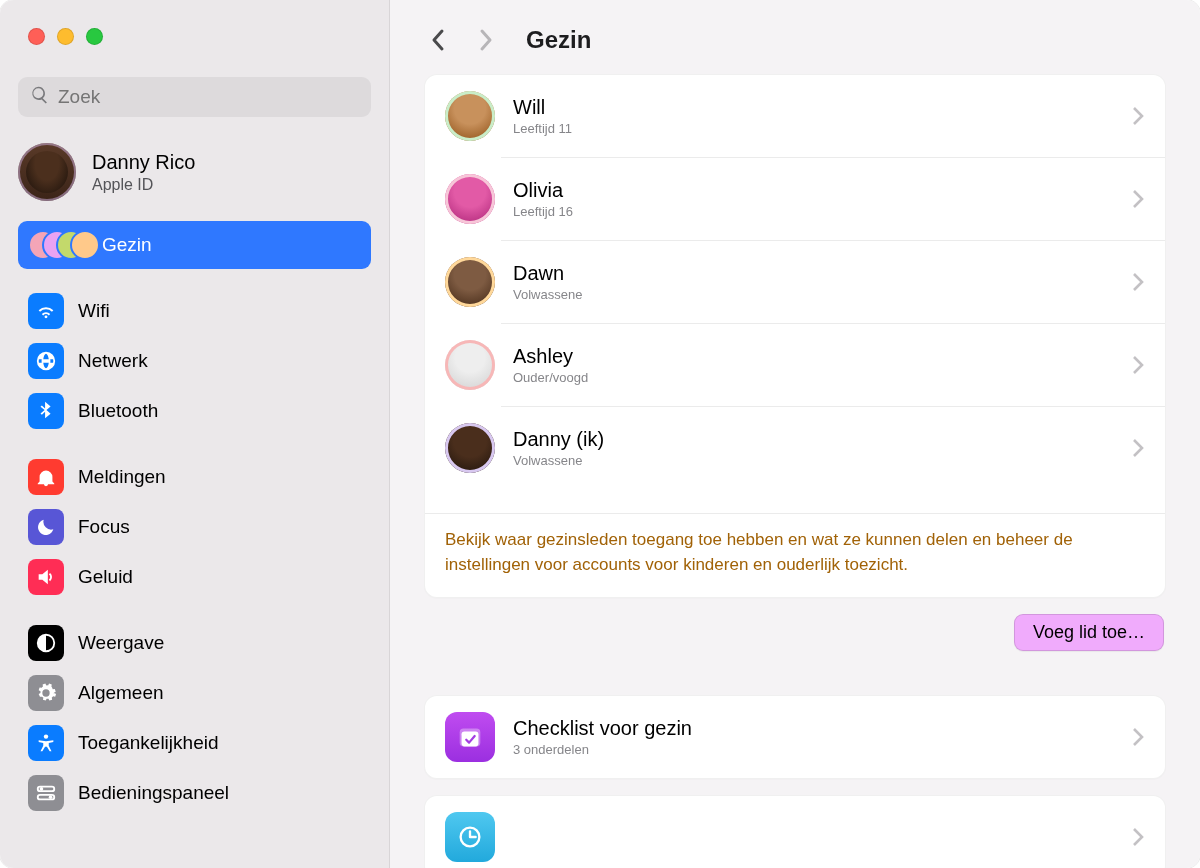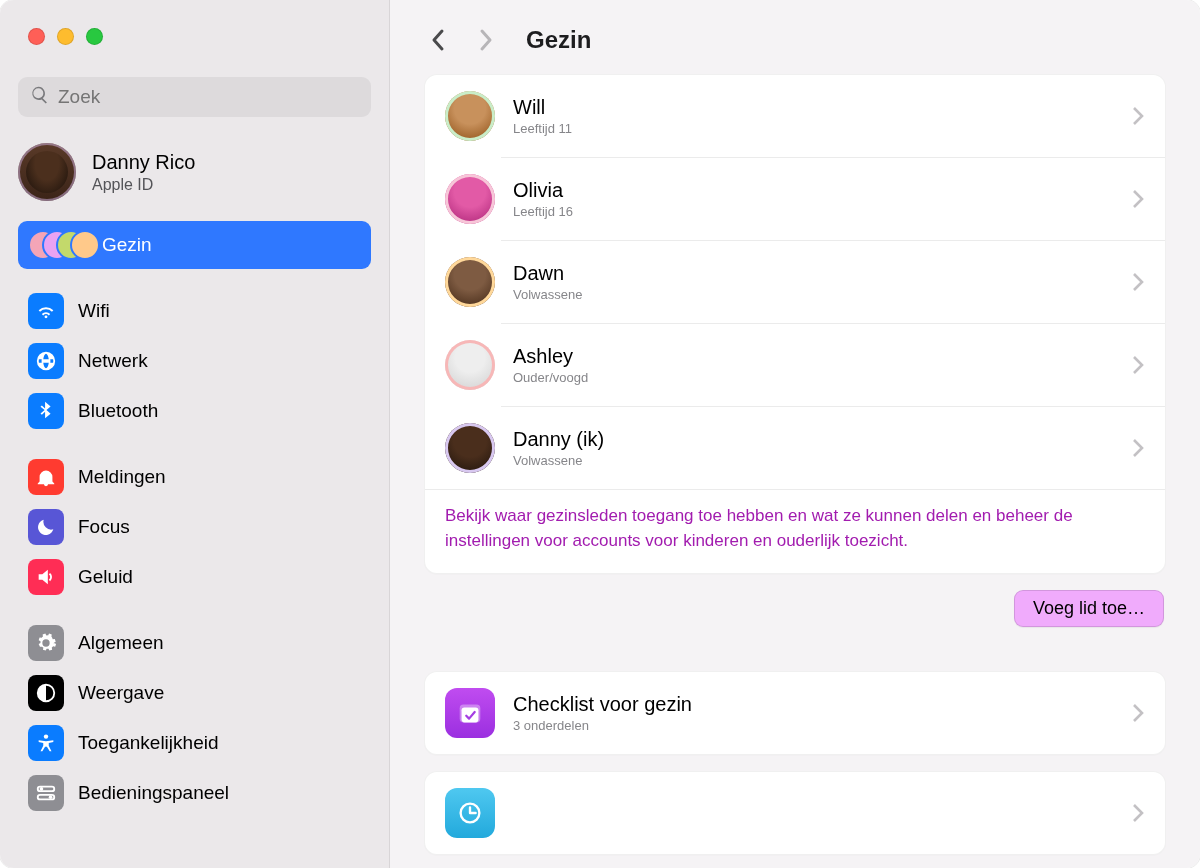--- a/index.html
+++ b/index.html
@@ -125,23 +125,24 @@
 }
 .member-info .m-name { font-size: 20px; color:#000; font-weight:400;}
 .member-info .m-sub { font-size: 13px; color:#86868a; margin-top:2px;}
 .chev {
   margin-left:auto; width: 14px; height: 22px;
 }
 .chev svg path { stroke:#c3c1c4; stroke-width:2.6; fill:none; }
 
 .panel-footer {
   padding: 14px 20px 20px;
-  font-size: 17px; color:#a21caf; line-height:1.45;
+  font-size: 17px; color:#a16207; line-height:1.45;
   border-top:1px solid rgba(0,0,0,.08);
   margin-left:0;
+  margin-top:24px;
 }
 
 .actions { display:flex; justify-content:flex-end; margin: 10px 2px 44px; }
 .btn {
   background:#f0abfc; border:1px solid rgba(0,0,0,.12); border-radius:9px;
   padding: 7px 18px; font-size:18px; cursor:pointer;
   box-shadow: 0 1px 1px rgba(0,0,0,.05);
 }
 
 .card-row {
@@ -257,35 +258,35 @@
           <div class="nav-icon bg-pink">
             <svg viewBox="0 0 24 24">
               <path d="M4 9v6h4l6 5V4L8 9zm12.5-1.5a6 6 0 010 9l-1.4-1.4a4 4 0 000-6.2z"></path>
             </svg>
           </div>
           <span>Geluid</span>
         </div>
       </div>
     <div class="nav-group" id="group3">
         <div class="nav-item">
-          <div class="nav-icon bg-gray">
-            <svg viewBox="0 0 24 24">
-              <path d="M12 8a4 4 0 100 8 4 4 0 000-8zm9 4l2 1-1 3-2.3-.4a8 8 0 01-1.4 1.4l.4 2.3-3 1-1-2a8 8 0 01-2 0l-1 2-3-1 .4-2.3A8 8 0 017.7 16L5.4 16 4 13l2-1a8 8 0 010-2L4 9l1-3 2.3.4A8 8 0 018.7 5L8.3 2.7l3-1 1 2a8 8 0 012 0l1-2 3 1-.4 2.3A8 8 0 0119.3 8l2.3-.4 1 3-2 1a8 8 0 010 2z"></path>
-            </svg>
-          </div>
-          <span>Algemeen</span>
-        </div>
-        <div class="nav-item">
           <div class="nav-icon bg-black">
             <svg viewBox="0 0 24 24">
               <path d="M12 3a9 9 0 100 18V3z"></path>
               <circle cx="12" cy="12" r="9" fill="none" stroke="#fff" stroke-width="2"></circle>
             </svg>
           </div>
           <span>Weergave</span>
+        </div>
+        <div class="nav-item">
+          <div class="nav-icon bg-gray">
+            <svg viewBox="0 0 24 24">
+              <path d="M12 8a4 4 0 100 8 4 4 0 000-8zm9 4l2 1-1 3-2.3-.4a8 8 0 01-1.4 1.4l.4 2.3-3 1-1-2a8 8 0 01-2 0l-1 2-3-1 .4-2.3A8 8 0 017.7 16L5.4 16 4 13l2-1a8 8 0 010-2L4 9l1-3 2.3.4A8 8 0 018.7 5L8.3 2.7l3-1 1 2a8 8 0 012 0l1-2 3 1-.4 2.3A8 8 0 0119.3 8l2.3-.4 1 3-2 1a8 8 0 010 2z"></path>
+            </svg>
+          </div>
+          <span>Algemeen</span>
         </div>
         <div class="nav-item">
           <div class="nav-icon bg-blue">
             <svg viewBox="0 0 24 24">
               <circle cx="12" cy="5" r="2.4"></circle>
               <path d="M4 9l8 1 8-1v2l-5 1v3l3 6h-2l-3-5h-2l-3 5H6l3-6v-3L4 11z"></path>
             </svg>
           </div>
           <span>Toegankelijkheid</span>
         </div>

